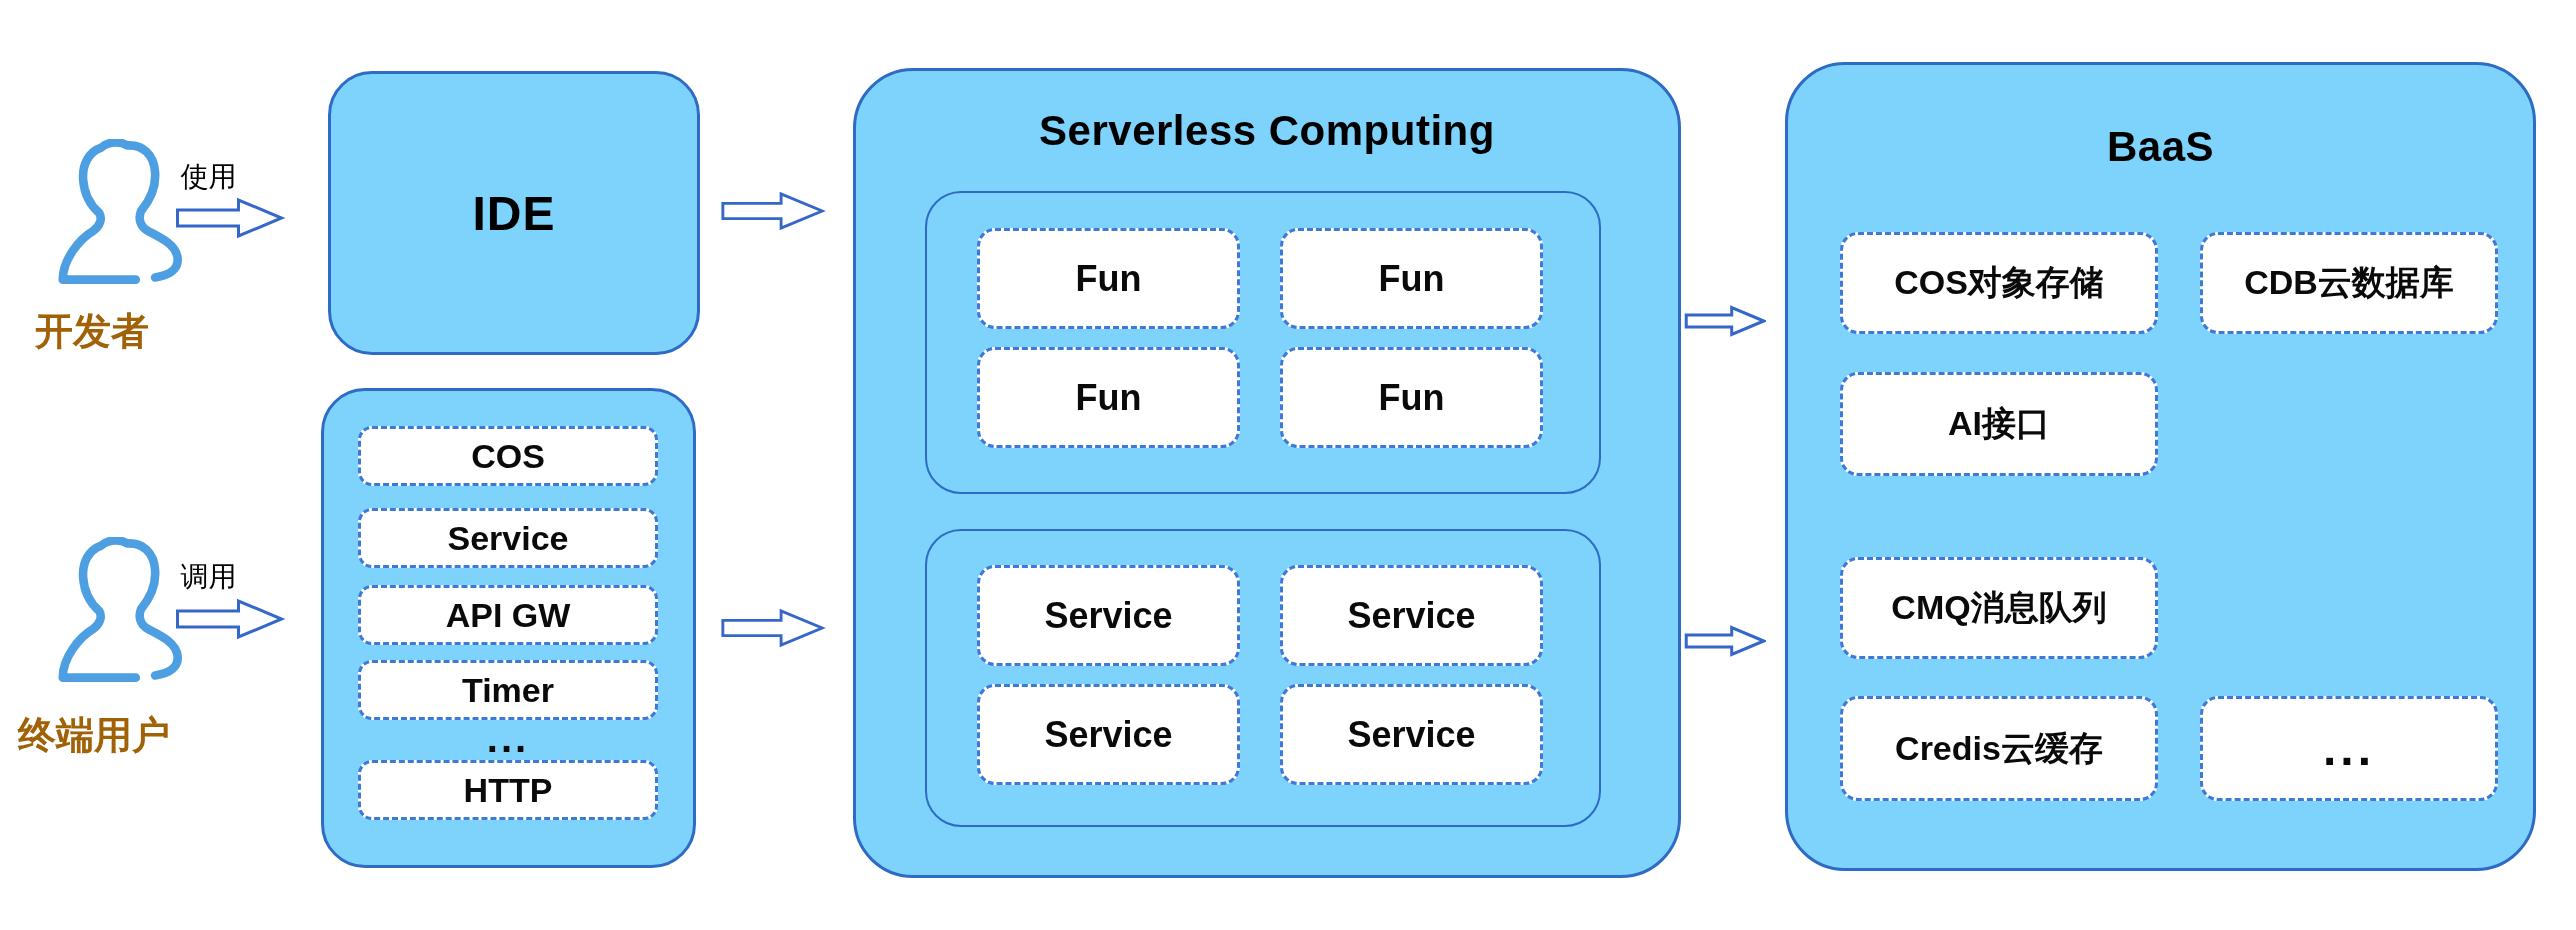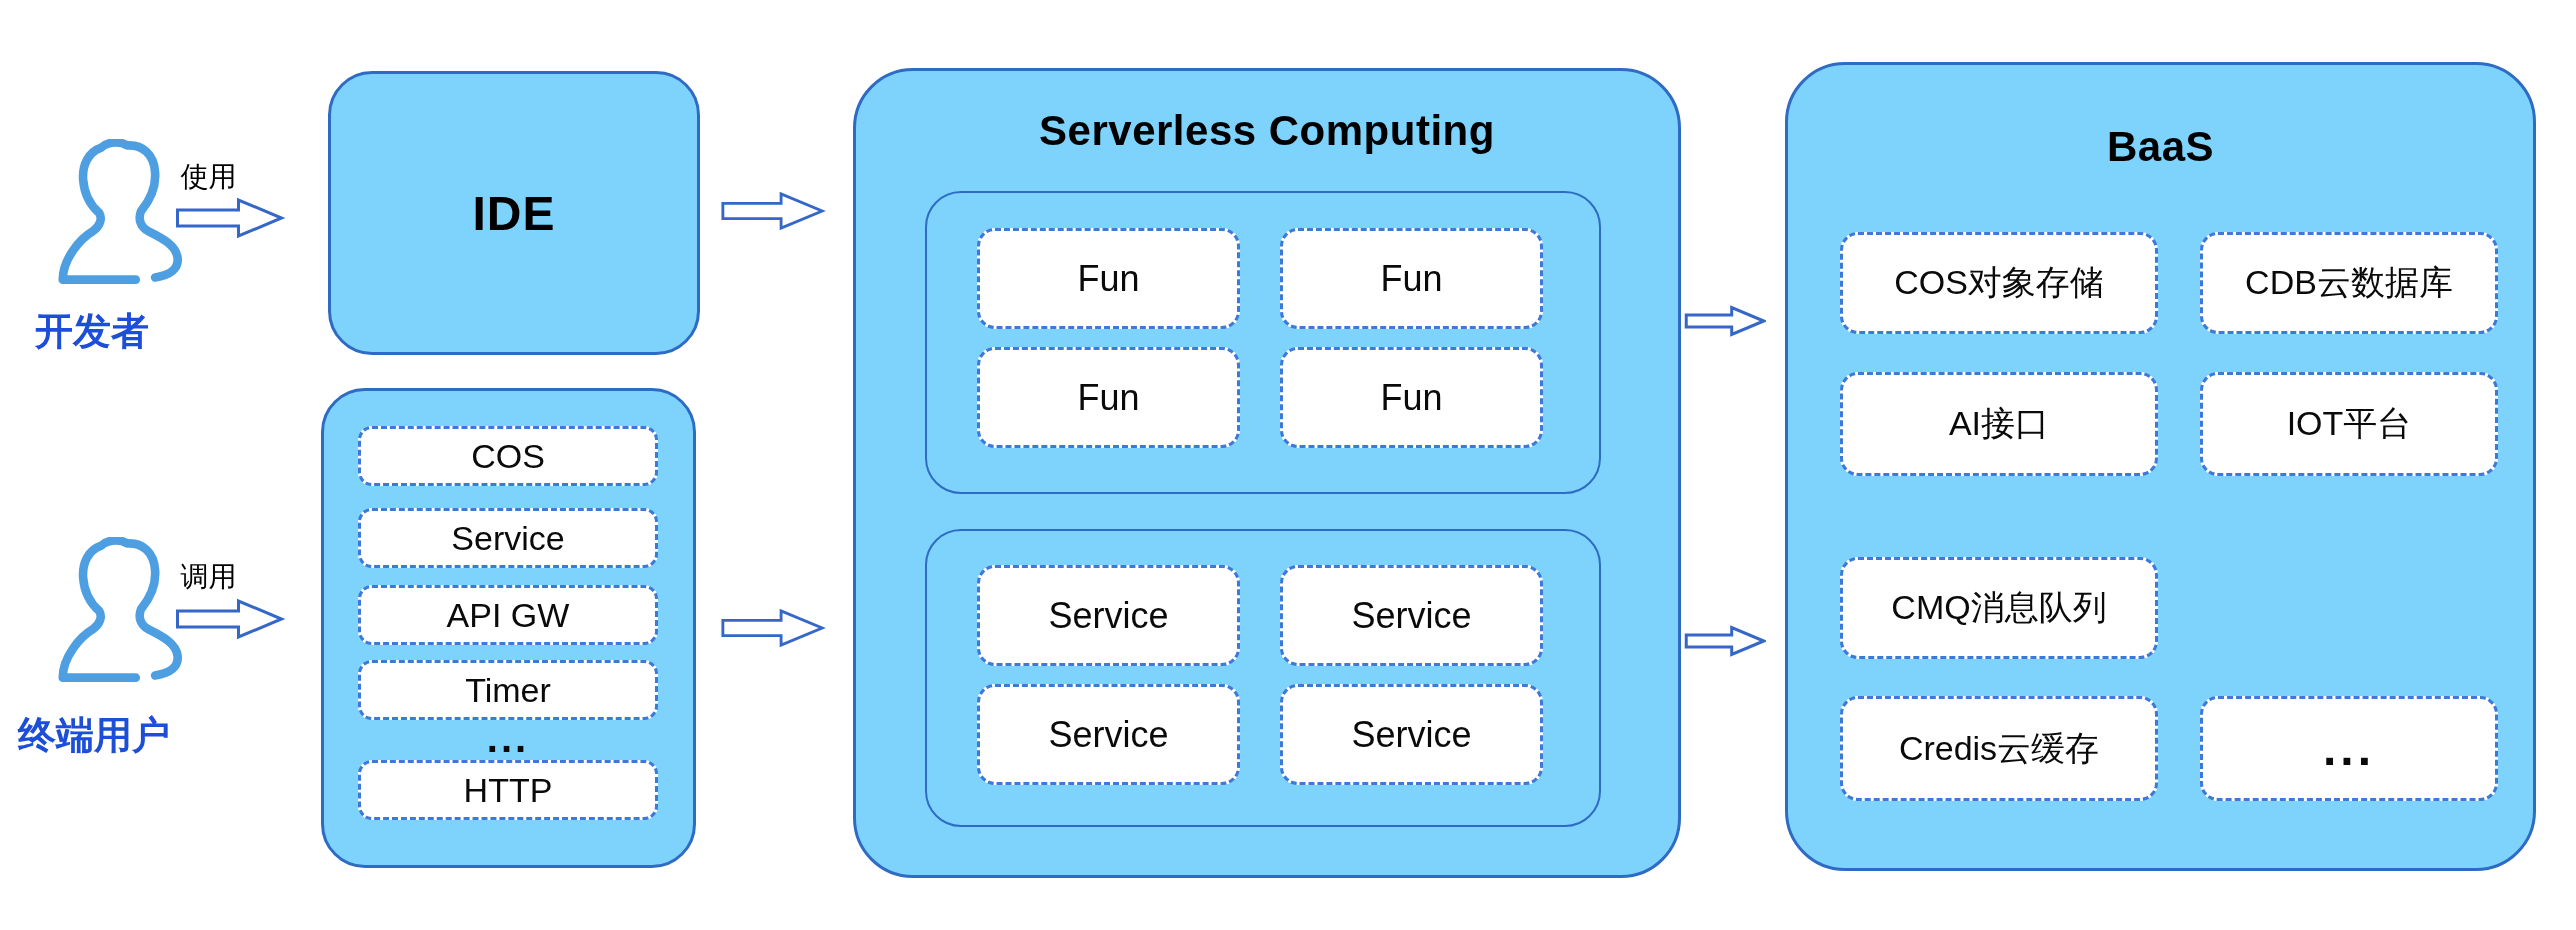--- a/index.html
+++ b/index.html
@@ -11,22 +11,22 @@
   .center{display:flex;align-items:center;justify-content:center;text-align:right;}
   
   .box-solid{border:3px solid #2e6bc4;border-radius:44px;background:#7dd3fc;}
   .box-solid.big{border-radius:60px;}
   .box-solid.inner{border-radius:36px;border-width:2.5px;}
   
   .box-dashed{border:3px dashed #3c79d8;border-radius:16px;background:#fff;}
   
   .title{font-size:42px;font-weight:600;color:#000;letter-spacing:0.5px;}
   .ide-label{font-size:48px;font-weight:600;color:#000;letter-spacing:1px;}
-  .item-label{font-size:34px;font-weight:400;color:#0a0a0a;}
-  .actor-label{font-size:38px;font-weight:600;color:#1d4ed8;}
+  .item-label{font-size:34px;font-weight:700;color:#0a0a0a;}
+  .actor-label{font-size:38px;font-weight:600;color:#a16207;}
   .arrow-label{font-size:28px;font-weight:500;color:#000000;}
   .dots{font-size:40px;font-weight:900;color:#0a0a0a;letter-spacing:3px;line-height:20px;}
   .dots-big{font-size:48px;font-weight:900;color:#0a0a0a;letter-spacing:4px;line-height:24px;}
   svg{display:block;}
 </style>
 </head>
 <body>
 
 <div class="canvas">
 
@@ -124,23 +124,20 @@
 
   <div class="abs box-dashed center" style="left:1840px;top:232px;width:318px;height:102px;border-radius:18px;">
     <span class="item-label">COS对象存储</span>
   </div>
   <div class="abs box-dashed center" style="left:2200px;top:232px;width:298px;height:102px;border-radius:18px;">
     <span class="item-label">CDB云数据库</span>
   </div>
   <div class="abs box-dashed center" style="left:1840px;top:372px;width:318px;height:104px;border-radius:18px;">
     <span class="item-label">AI接口</span>
   </div>
-  <div class="abs box-dashed center" style="left:2200px;top:372px;width:298px;height:104px;border-radius:18px;">
-    <span class="item-label">IOT平台</span>
-  </div>
   <div class="abs box-dashed center" style="left:1840px;top:557px;width:318px;height:102px;border-radius:18px;">
     <span class="item-label">CMQ消息队列</span>
   </div>
   <div class="abs box-dashed center" style="left:1840px;top:696px;width:318px;height:105px;border-radius:18px;">
     <span class="item-label">Credis云缓存</span>
   </div>
   <div class="abs box-dashed center" style="left:2200px;top:696px;width:298px;height:105px;border-radius:18px;">
     <span class="dots-big">...</span>
   </div>
 

